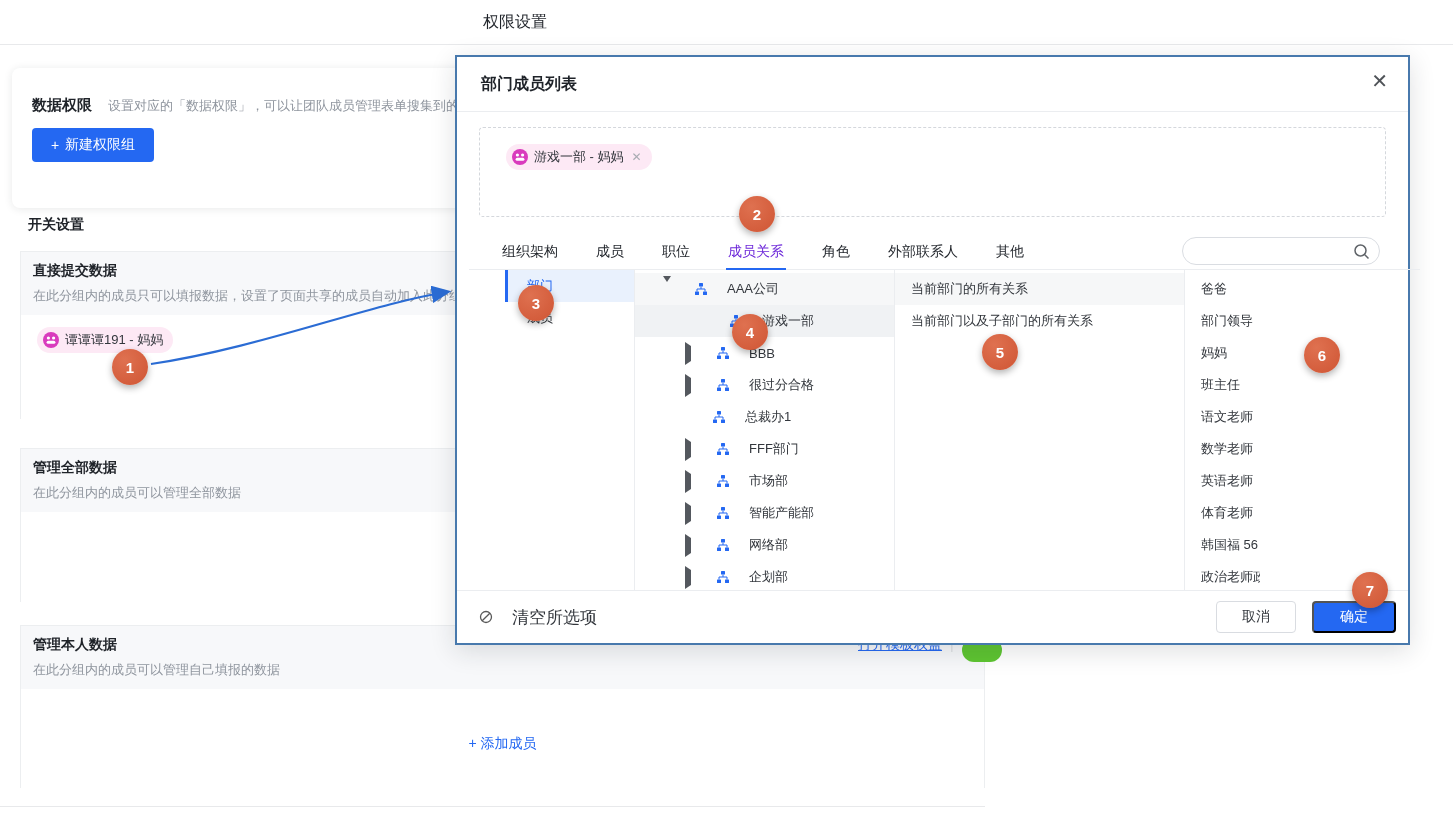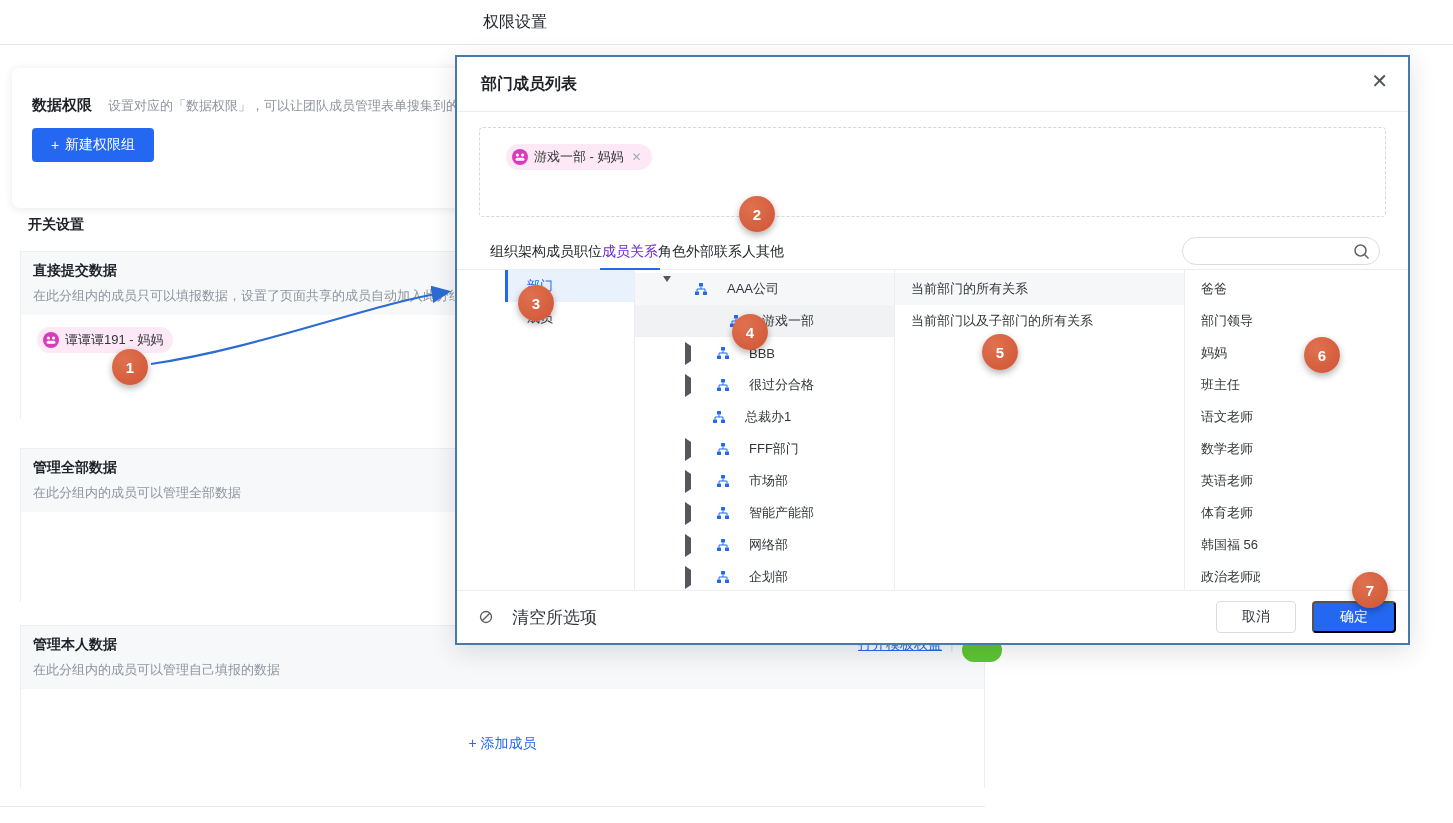--- a/index.html
+++ b/index.html
@@ -45,21 +45,21 @@
 
   
   .modal { position:absolute; left:455px; top:55px; width:955px; height:590px; background:#fff; border:2px solid #4879ad; box-shadow:0 6px 24px rgba(31,35,41,.14); z-index:10; }
   .m-header { position:absolute; left:0; top:0; right:0; height:55px; border-bottom:1px solid #ebedf0; }
   .m-title { position:absolute; left:24px; top:17px; font-size:16px; font-weight:700; }
   .m-close { position:absolute; right:20px; top:14px; font-size:20px; color:#4f5358; cursor:pointer; line-height:1; }
 
   .tag-box { position:absolute; left:22px; top:70px; width:907px; height:90px; border:1px dashed #d4d7dc; border-radius:4px; }
   .tag-box .pink-tag { position:absolute; left:26px; top:16px; }
 
-  .tabs { position:absolute; left:0; top:178px; width:951px; height:35px; border-bottom:1px solid #ebedf0; display:flex; align-items:center; padding-left:33px; }
+  .tabs { position:absolute; left:12px; top:178px; width:951px; height:35px; border-bottom:1px solid #ebedf0; display:flex; align-items:center; padding-left:33px; gap:38px; }
   .tab { font-size:14px; color:#1f2329; cursor:pointer; position:relative; height:35px; line-height:33px; white-space:nowrap; }
   .tab.active { color:#6d28d9; }
   .tab.active::after { content:""; position:absolute; left:-2px; right:-2px; bottom:0; height:2px; background:#2468f2; }
   .search-pill { position:absolute; left:725px; top:180px; width:198px; height:28px; border:1px solid #dadde2; border-radius:14px; background:#fff; }
   .search-pill input { position:absolute; left:12px; top:2px; width:150px; height:22px; border:none; outline:none; font-size:13px; background:transparent; }
   .search-pill svg { position:absolute; right:9px; top:5px; }
 
   .m-body { position:absolute; left:0; top:213px; width:755px; height:320px; overflow:hidden;margin-left:48px; }
   .col-sidebar { position:absolute; left:0; top:0; width:130px; height:100%; border-right:1px solid #ebedf0; }
   .side-item { height:32px; line-height:32px; padding-left:22px; font-size:13px; color:#33373d; cursor:pointer; position:relative; }

